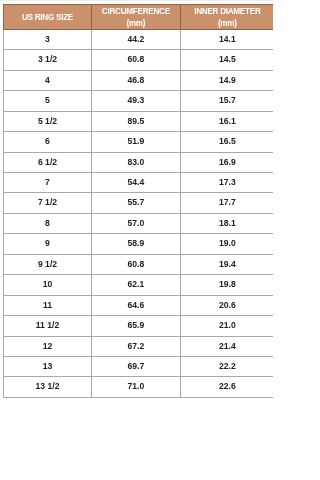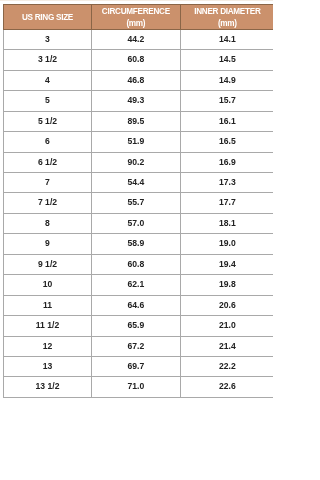--- a/index.html
+++ b/index.html
@@ -116,21 +116,21 @@
           <td>89.5</td>
           <td>16.1</td>
         </tr>
         <tr>
           <td>6</td>
           <td>51.9</td>
           <td>16.5</td>
         </tr>
         <tr>
           <td>6 1/2</td>
-          <td>90.2</td>
+          <td>83.0</td>
           <td>16.9</td>
         </tr>
         <tr>
           <td>7</td>
           <td>54.4</td>
           <td>17.3</td>
         </tr>
         <tr>
           <td>7 1/2</td>
           <td>55.7</td>

